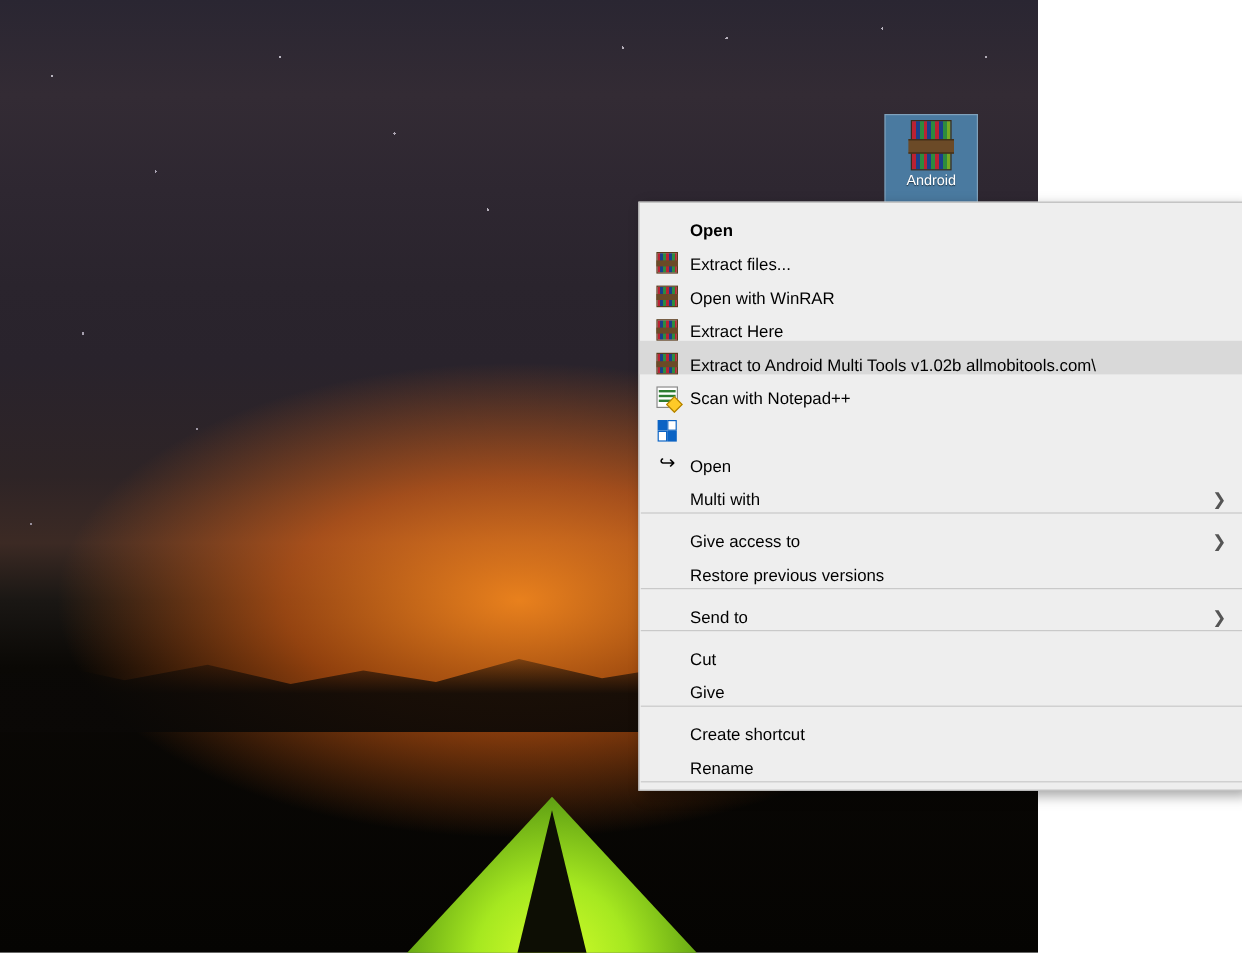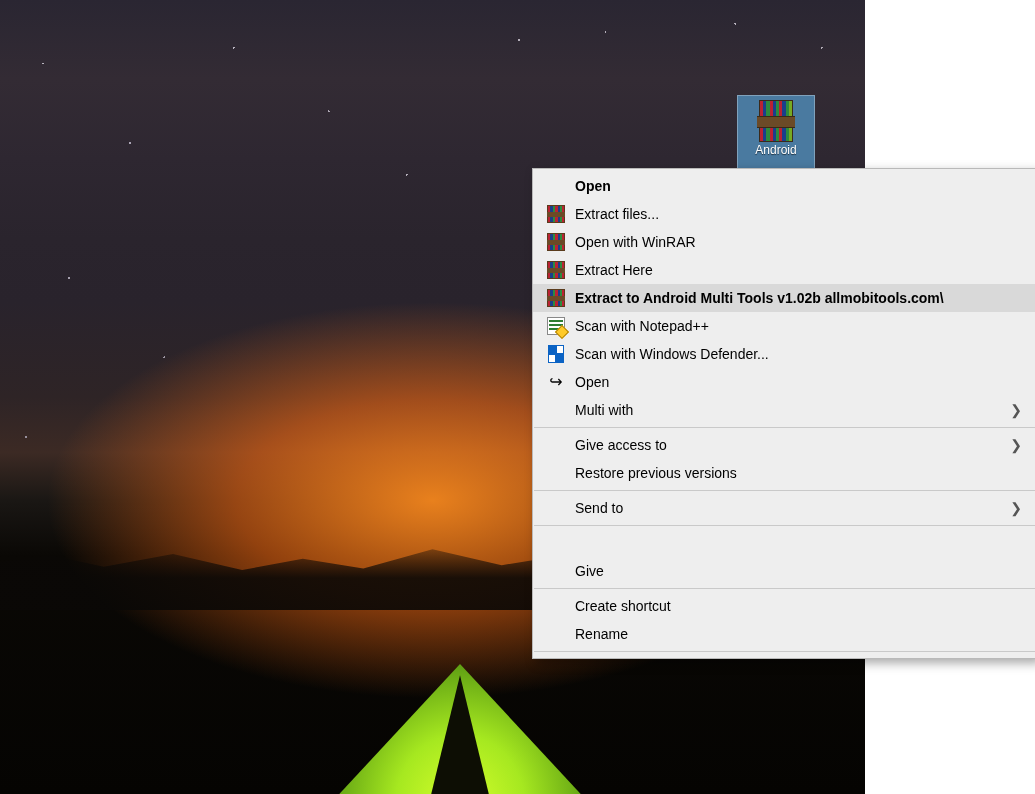--- a/index.html
+++ b/index.html
@@ -46,22 +46,22 @@
   .icon-tile .file-glyph{width:34px;height:40px;margin:2px auto 3px;position:relative;}
   .books{position:absolute;top:0;left:0;right:0;height:40px;
     background:linear-gradient(to right,#b23 0 10%,#1b3f8a 10% 20%,#2e8b3e 20% 30%,#b23 30% 40%,#1b3f8a 40% 50%,#2e8b3e 50% 60%,#b23 60% 70%,#1b3f8a 70% 80%,#2e8b3e 80% 90%,#7a2 90% 100%);
     border:1px solid #3a2a1a;}
   .strap{position:absolute;top:16px;left:-2px;right:-2px;height:10px;background:#6b4a27;border-top:1px solid #3a2a15;border-bottom:1px solid #3a2a15;}
   .icon-tile .label{text-shadow:0 1px 1px rgba(0,0,0,.6);}
   
   .context-menu{position:absolute;left:532px;top:168px;width:503px;
     background:#eeeeee;color:#000;font-size:14px;box-shadow:4px 4px 10px rgba(0,0,0,.35);
     border:1px solid #b9b9b9;padding-top:3px;padding-bottom:3px;}
-  .menu-item{display:flex;align-items:center;height:28px;padding:0 14px;position:relative;cursor:default;}
-  .menu-item.hover{background:#d9d9d9;font-weight:bold;}
+  .menu-item{display:flex;align-items:flex-end;height:28px;padding:0 14px;position:relative;cursor:default;}
+  .menu-item.hover{background:#d9d9d9;}
   .mi-icon{width:18px;height:18px;margin-right:10px;flex:none;display:flex;align-items:center;justify-content:center;}
   .mi-label{flex:1;white-space:nowrap;overflow:hidden;}
   .mi-label.bold{font-weight:600;}
   .chevron{flex:none;font-size:14px;color:#555;margin-left:8px;}
   .sep{height:1px;background:#c9c9c9;margin:3px 1px;}
   
   .ic-books{width:18px;height:16px;position:relative;
     background:linear-gradient(to right,#b23 0 15%,#1b3f8a 15% 30%,#2e8b3e 30% 45%,#b23 45% 60%,#1b3f8a 60% 75%,#2e8b3e 75% 90%,#b23 90% 100%);
     border:1px solid #5a3b1c;}
   .ic-books::after{content:"";position:absolute;left:-1px;right:-1px;top:6px;height:5px;background:#6b4a27;}
@@ -139,21 +139,20 @@
 
     <div class="menu-item">
       <span class="mi-icon">
         <span class="ic-shield">
             <span class="a"></span>
             <span class="b"></span>
             <span class="c"></span>
             <span class="d"></span>
           </span>
       </span>
-      <span class="mi-label">Scan with Windows Defender...</span>
     </div>
 
     <div class="menu-item">
       <span class="mi-icon">
           <span class="ic-share">↪</span>
         </span>
       <span class="mi-label">Open</span>
     </div>
 
     <div class="menu-item">
@@ -180,20 +179,21 @@
     <div class="menu-item">
       <span class="mi-icon"></span>
       <span class="mi-label">Send to</span>
       <span class="chevron">❯</span>
     </div>
 
     <div class="sep"></div>
 
     <div class="menu-item">
       <span class="mi-icon"></span>
+      <span class="mi-label">Cut</span>
     </div>
 
     <div class="menu-item">
       <span class="mi-icon"></span>
       <span class="mi-label">Give</span>
     </div>
 
     <div class="sep"></div>
 
     <div class="menu-item">

